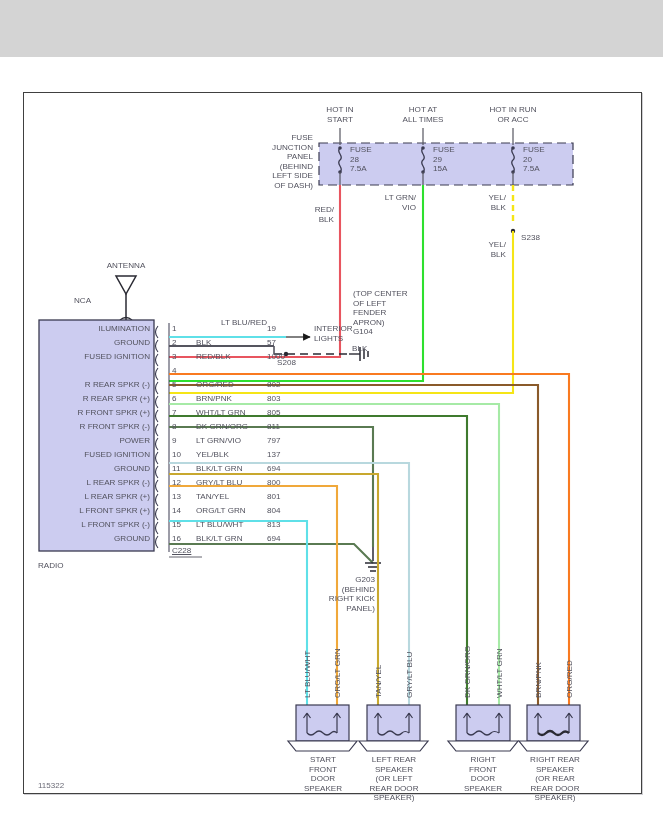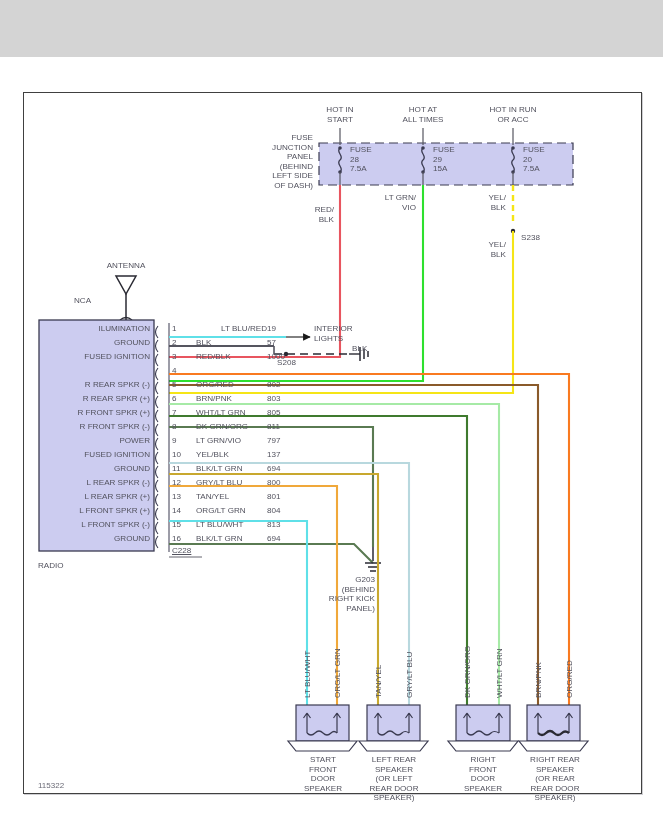--- a/index.html
+++ b/index.html
@@ -187,20 +187,21 @@
       <div class="lbl s8 rgt" style="left:268px;top:112px;width:42px;"><span>RED/</span><br><span>BLK</span></div>
       <div class="lbl s8 rgt" style="left:340px;top:100px;width:52px;"><span>LT GRN/</span><br><span>VIO</span></div>
       <div class="lbl s8 rgt" style="left:440px;top:100px;width:42px;"><span>YEL/</span><br><span>BLK</span></div>
 
       <div class="lbl s8" style="left:497px;top:133px;margin-top:7px;">S238</div>
       <div class="lbl s8 rgt" style="left:440px;top:147px;width:42px;"><span>YEL/</span><br><span>BLK</span></div>
 
       <div class="lbl s8 ctr" style="left:62px;top:168px;width:80px;">ANTENNA</div>
       <div class="lbl s8" style="left:50px;top:203px;">NCA</div>
 
+      <div class="lbl s8" style="left:329px;top:196px;"><span>(TOP CENTER</span><br><span>OF LEFT</span><br><span>FENDER</span><br><span>APRON)</span><br><span>G104</span></div>
 
       <div class="lbl s8" style="left:290px;top:231px;"><span>INTERIOR</span><br><span>LIGHTS</span></div>
       <div class="lbl s8" style="left:328px;top:251px;">BLK</div>
 
       <div class="lbl s8" style="left:253px;top:265px;">S208</div>
 
       <div class="lbl s8 rgt" style="left:265px;top:482px;width:86px;"><span>G203</span><br><span>(BEHIND</span><br><span>RIGHT KICK</span><br><span>PANEL)</span></div>
 
       <div class="lbl s8" style="left:14px;top:468px;">RADIO</div>
       <div class="lbl s8 u" style="left:148px;top:453px;">C228</div>
@@ -218,21 +219,21 @@
           <div class="lbl s8 rgt" style="left: 18px; top: 371px; width: 108px;">GROUND</div>
           <div class="lbl s8 rgt" style="left: 18px; top: 385px; width: 108px;">L REAR SPKR (-)</div>
           <div class="lbl s8 rgt" style="left: 18px; top: 399px; width: 108px;">L REAR SPKR (+)</div>
           <div class="lbl s8 rgt" style="left: 18px; top: 413px; width: 108px;">L FRONT SPKR (+)</div>
           <div class="lbl s8 rgt" style="left: 18px; top: 427px; width: 108px;">L FRONT SPKR (-)</div>
           <div class="lbl s8 rgt" style="left: 18px; top: 441px; width: 108px;">GROUND</div>
         </div>
 
       <div id="pin-rows">
           <div class="lbl s8" style="left: 148px; top: 231px;">1</div>
-          <div class="lbl s8" style="left: 172px; top: 231px; padding-left: 25px;">LT BLU/RED</div>
+          <div class="lbl s8" style="left: 172px; top: 225px; padding-left: 25px;">LT BLU/RED</div>
           <div class="lbl s8" style="left: 243px; top: 231px;">19</div>
           <div class="lbl s8" style="left: 148px; top: 245px;">2</div>
           <div class="lbl s8" style="left: 172px; top: 245px;">BLK</div>
           <div class="lbl s8" style="left: 243px; top: 245px;">57</div>
           <div class="lbl s8" style="left: 148px; top: 259px;">3</div>
           <div class="lbl s8" style="left: 172px; top: 259px;">RED/BLK</div>
           <div class="lbl s8" style="left: 243px; top: 259px;">1000</div>
           <div class="lbl s8" style="left: 148px; top: 273px;">4</div>
           <div class="lbl s8" style="left: 148px; top: 287px;">5</div>
           <div class="lbl s8" style="left: 172px; top: 287px;">ORG/RED</div>

